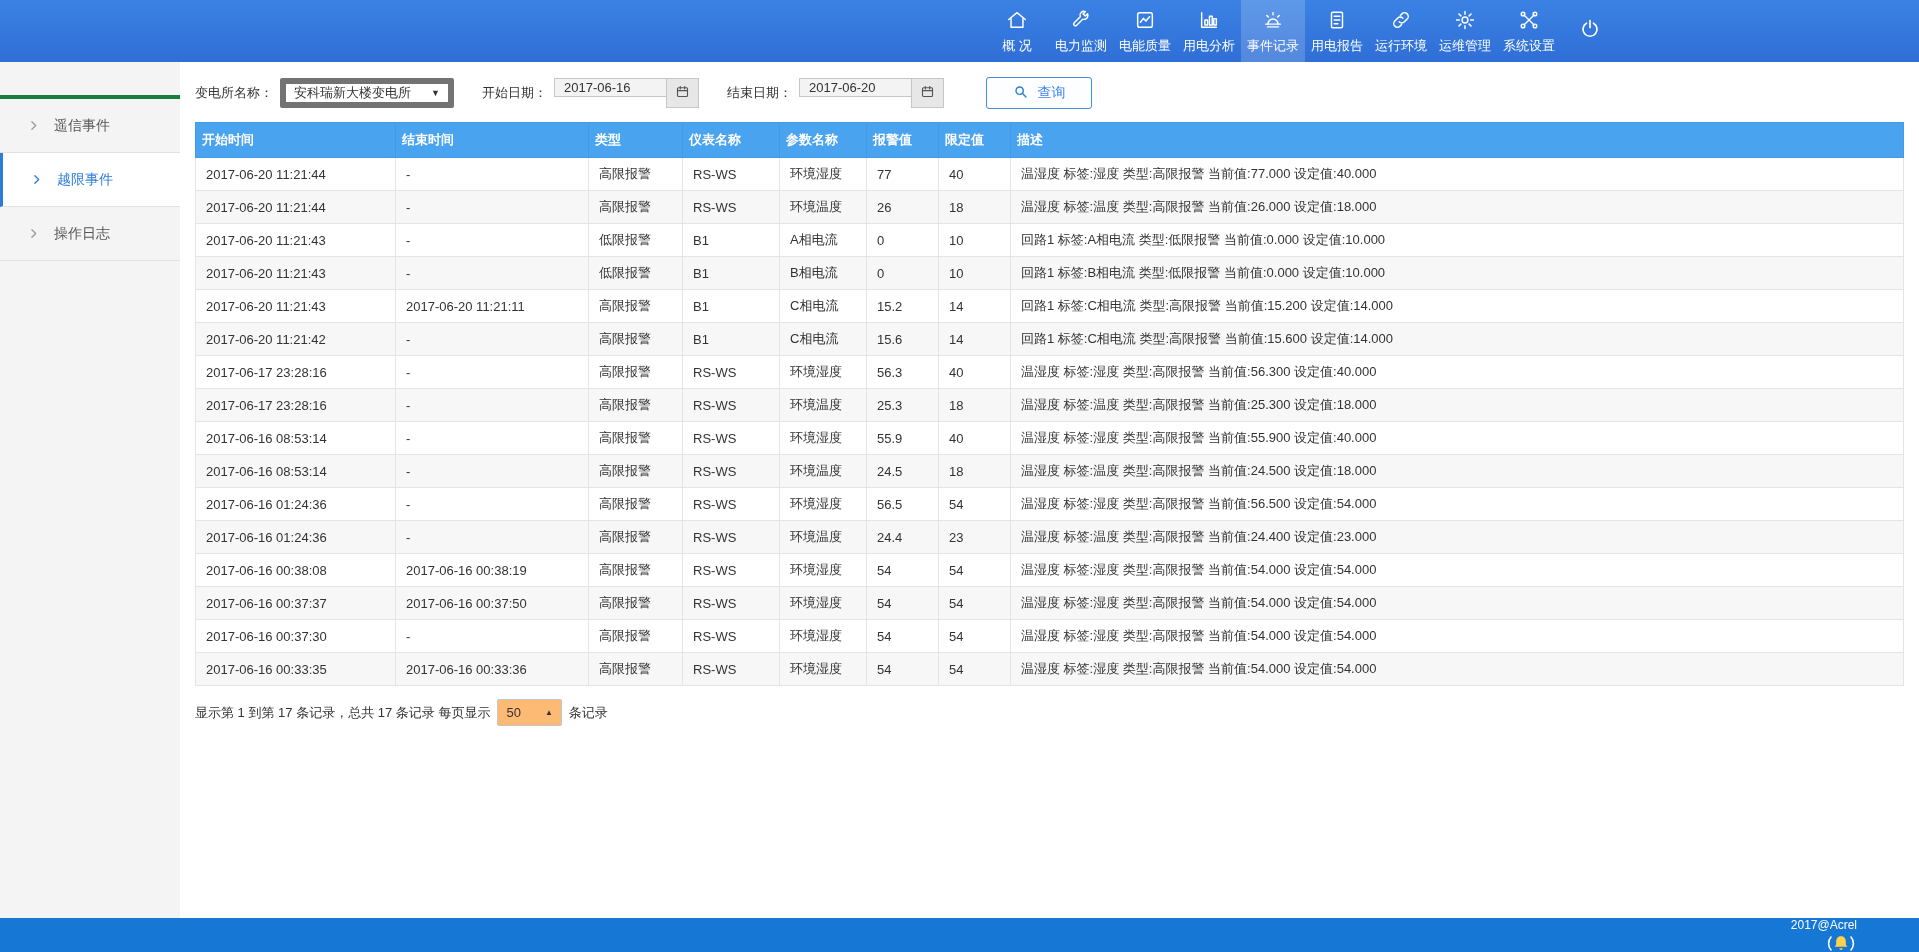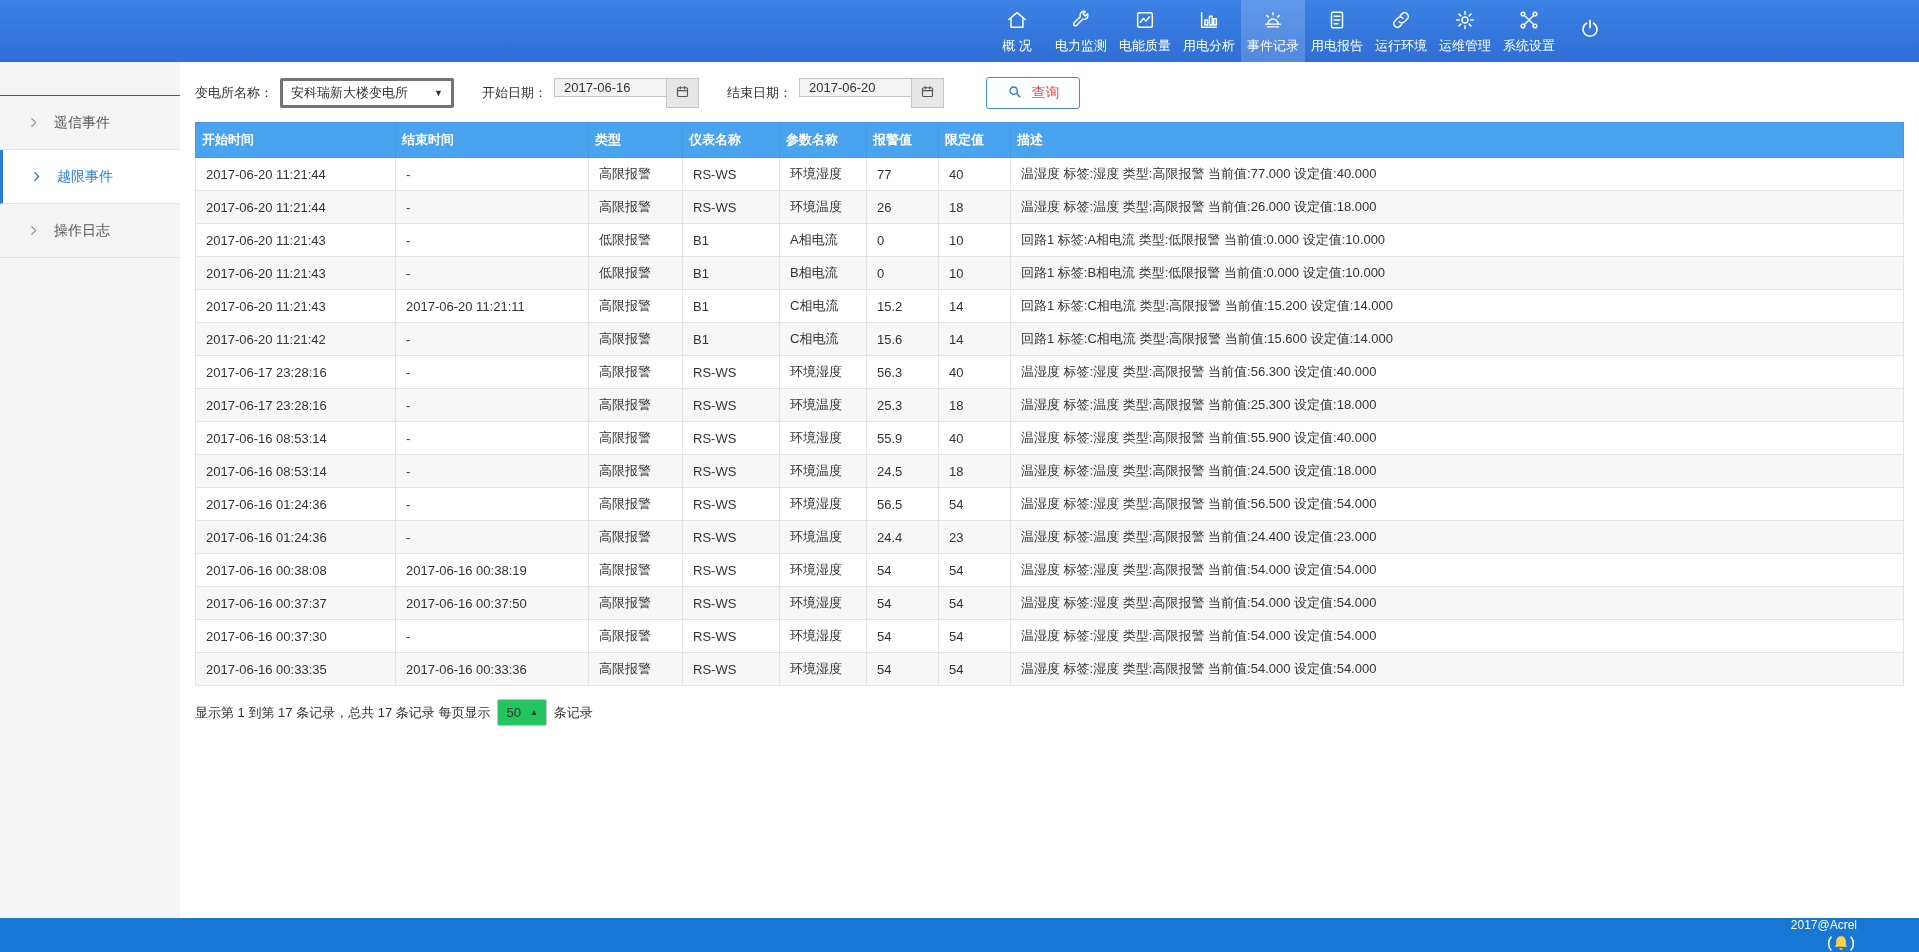--- a/index.html
+++ b/index.html
@@ -15,47 +15,47 @@
   .app-title { font-size: 20px; margin-left: 16px; font-weight: 500; letter-spacing: 1px; }
   .nav { margin-left: auto; margin-right: 300px; display: flex; align-items: stretch; }
   .nav-item { min-width: 64px; padding: 0 2px; display: flex; flex-direction: column; align-items: center; justify-content: center; gap: 5px; font-size: 13px; cursor: pointer; white-space: nowrap; }
   .nav-item.active { background: rgba(255,255,255,.18); }
   .nav-icon { height: 24px; display: flex; align-items: center; }
   .power-btn { width: 58px; display: flex; align-items: center; justify-content: center; cursor: pointer; }
 
   
   .main { display: flex; height: 856px; }
   .sidebar { width: 180px; background: #f4f4f4; padding-top: 33px; flex: none; }
-  .side-list { border-top: 1px solid #15803d; }
+  .side-list { border-top: 4px solid #15803d; }
   .side-item { height: 54px; display: flex; align-items: center; gap: 14px; padding-left: 27px; border-bottom: 1px solid #e2e2e2; font-size: 14px; color: #555; cursor: pointer; }
   .side-item .chev { display: flex; color: #9a9a9a; }
   .side-item.active { background: #fff; color: #2c7cd8; border-left: 3px solid #2c7cd8; }
   .side-item.active .chev { color: #2c7cd8; }
 
   .content { flex: 1; background: #fff; padding: 15px 15px 0; min-width: 0; }
 
   
   .filters { display: flex; align-items: center; font-size: 13px; color: #333; margin-bottom: 13px; }
   .flabel { margin-right: 7px; white-space: nowrap; }
-  .select-box { width: 174px; height: 30px; border: 3px solid #737373; background: #fff; display: flex; align-items: center; justify-content: space-between; padding: 9px 8px; margin-right: 28px; cursor: pointer; border-radius: 2px; }
+  .select-box { width: 174px; height: 30px; border: 6px solid #737373; background: #fff; display: flex; align-items: center; justify-content: space-between; padding: 9px 8px; margin-right: 28px; cursor: pointer; border-radius: 2px; }
   .select-box .caret { font-size: 9px; color: #333; }
   .date-group { display: flex; margin-right: 28px; }
   .date-input { width: 112px; height: 19px; border: 1px solid #c6c6c6; border-right: none; background: #f3f3f3; padding: 0 9px; font-size: 13px; color: #333; font-family: inherit; outline: none; }
   .cal-btn { width: 33px; height: 30px; border: 1px solid #c6c6c6; background: #e7e7e7; display: flex; align-items: center; justify-content: center; cursor: pointer; }
-  .query-btn { height: 32px; width: 94px; border: 1px solid #3f8ee0; background: #fdfeff; color: #ef4444; font-size: 14px; display: flex; align-items: center; justify-content: center; gap: 9px; border-radius: 3px; cursor: pointer; margin-left: 14px; }
+  .query-btn { height: 32px; width: 106px; border: 1px solid #3f8ee0; background: #fdfeff; color: #3b82f6; font-size: 14px; display: flex; align-items: center; justify-content: center; gap: 9px; border-radius: 3px; cursor: pointer; margin-left: 14px; }
 
   
   table { width: 100%; border-collapse: collapse; font-size: 13px; color: #333; table-layout: fixed; }
   th { background: #4aa3ef; color: #fff; font-weight: bold; text-align: left; padding: 8px 6px; border: 1px solid #449ae6; white-space: nowrap; }
   td { border: 1px solid #e4e4e4; padding: 7px 10px; overflow: hidden; white-space: nowrap; text-overflow: ellipsis; height: 31px; }
   tbody tr:nth-child(even) { background: #f7f7f7; }
 
   
   .pagination { display: flex; align-items: center; gap: 7px; margin-top: 13px; font-size: 13px; color: #333; }
-  .page-size { border: 1px solid #c6c6c6; background: #22c55e; height: 27px; padding: 0 8px; display: flex; align-items: center; gap: 9px; cursor: pointer; border-radius: 2px; }
+  .page-size { border: 1px solid #c6c6c6; background: #fdba74; height: 27px; padding: 0 8px; display: flex; align-items: center; gap: 24px; cursor: pointer; border-radius: 2px; }
   .page-size .up { font-size: 8px; color: #333; }
 
   
   .footer { height: 34px; background: #1777d5; color: #fff; display: flex; align-items: flex-end; justify-content: space-between; padding: 0 62px 0 16px; font-size: 12px; flex-direction: column; }
   .bell-wrap { display: flex; align-items: center; cursor: pointer; }
 </style>
 <title>变电所运维云平台</title></head>
 <body>
 
 <div class="header">

